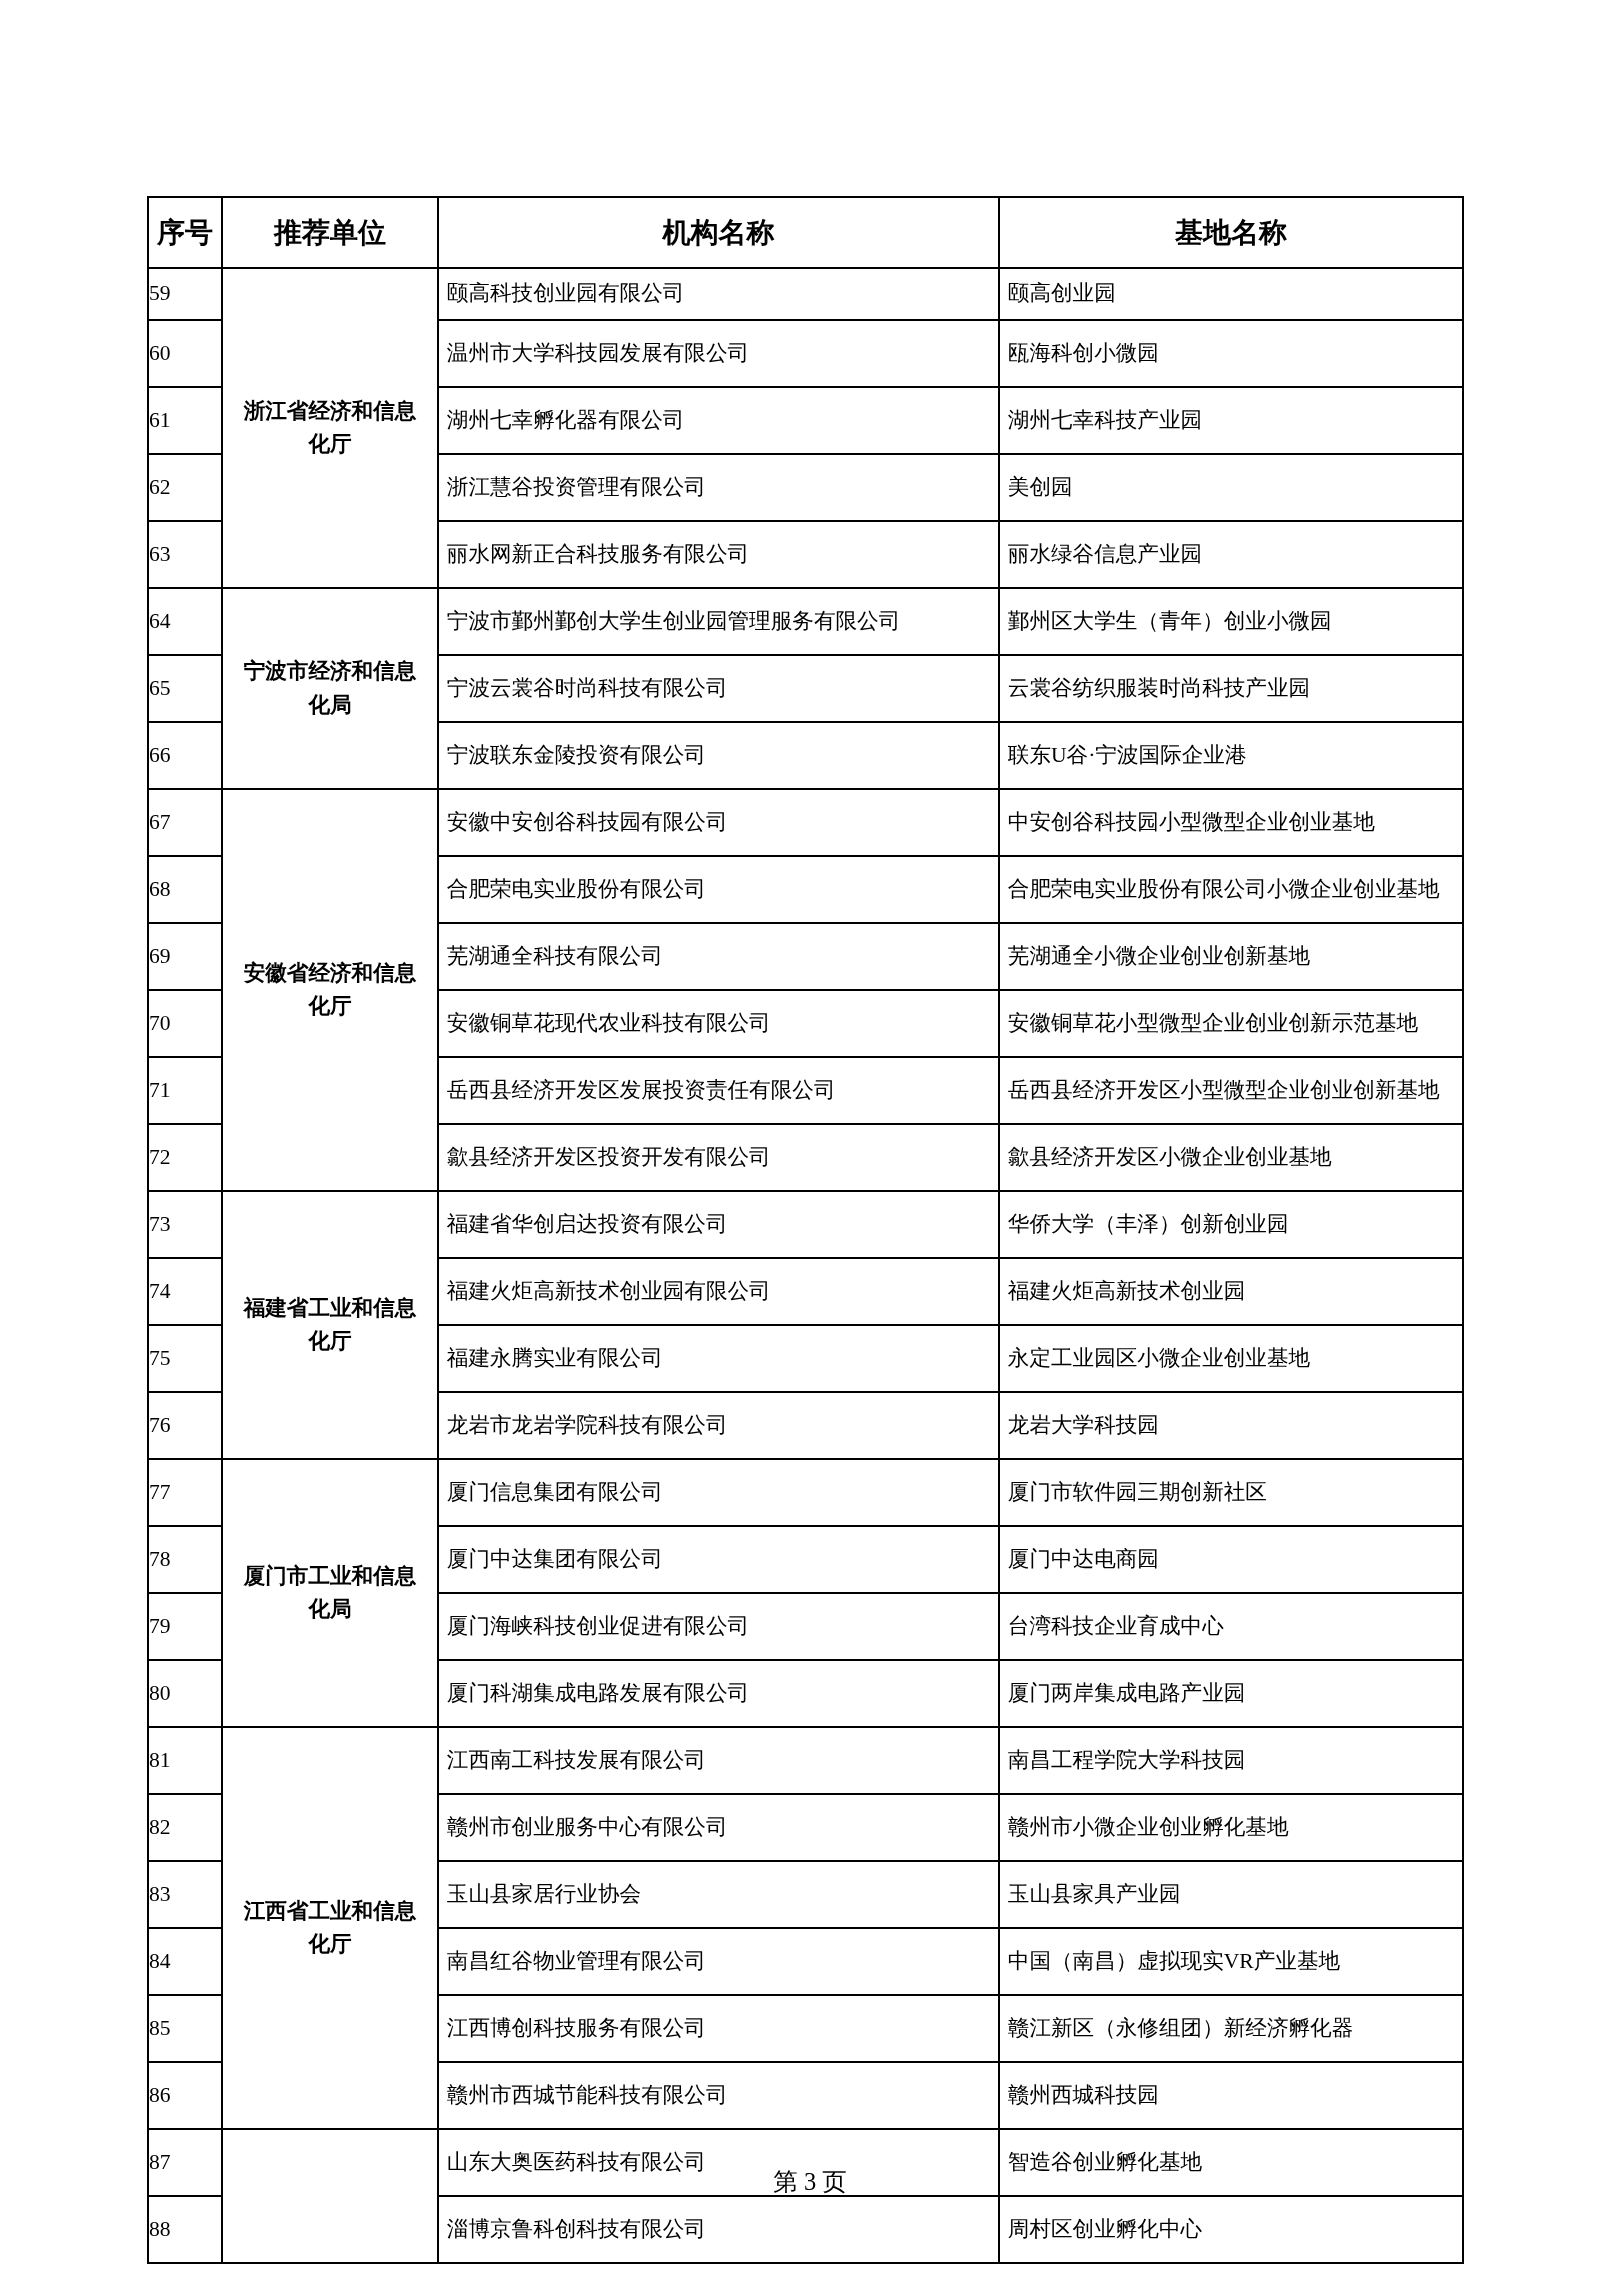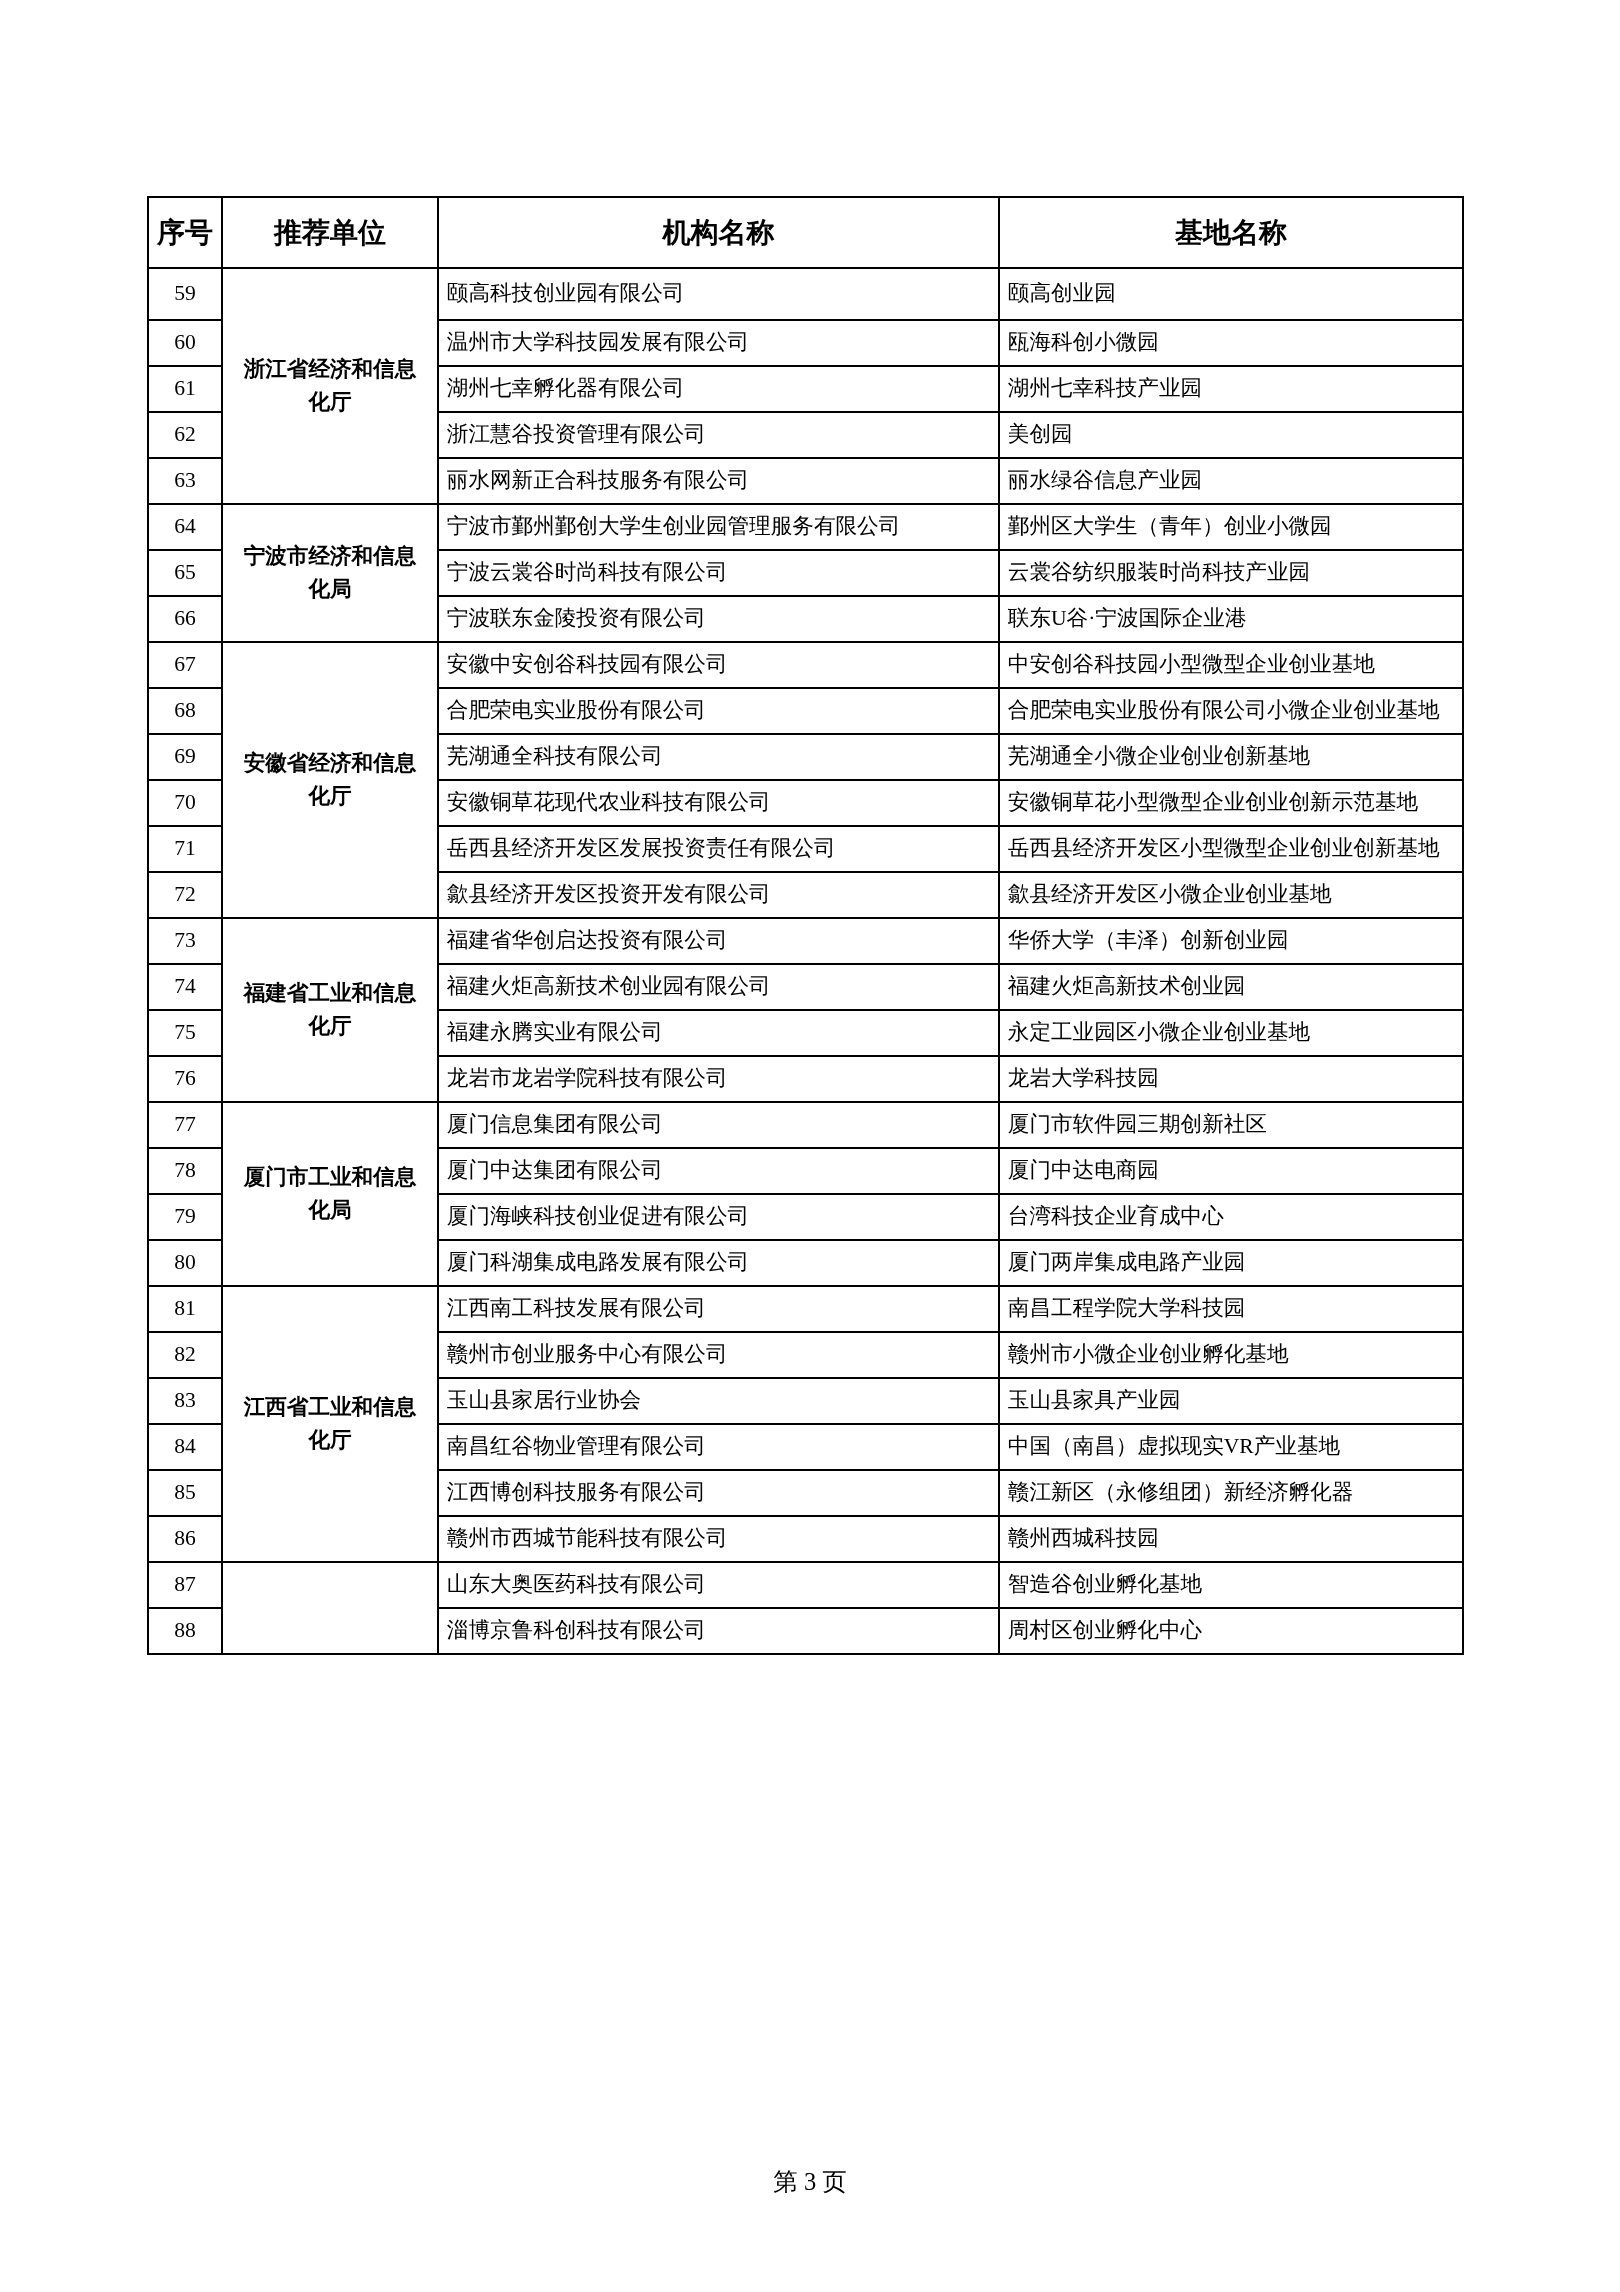--- a/index.html
+++ b/index.html
@@ -45,27 +45,26 @@
   }
   .doc-table thead tr {
     height: 71px;
   }
   .doc-table th {
     font-weight: bold;
     text-align: center;
     font-size: 28px;
   }
   .doc-table tbody tr {
-    height: 46px;
+    height: 67px;
   }
   .doc-table tbody tr.first-row {
     height: 52px;
   }
   td.col-no {
-    text-align: center;
     font-size: 21.6px;
   }
   td.col-unit {
     text-align: center;
     font-weight: bold;
     font-size: 21.6px;
     white-space: pre-line;
     line-height: 1.55;
     font-family: Liberation Serif, serif;
   }

